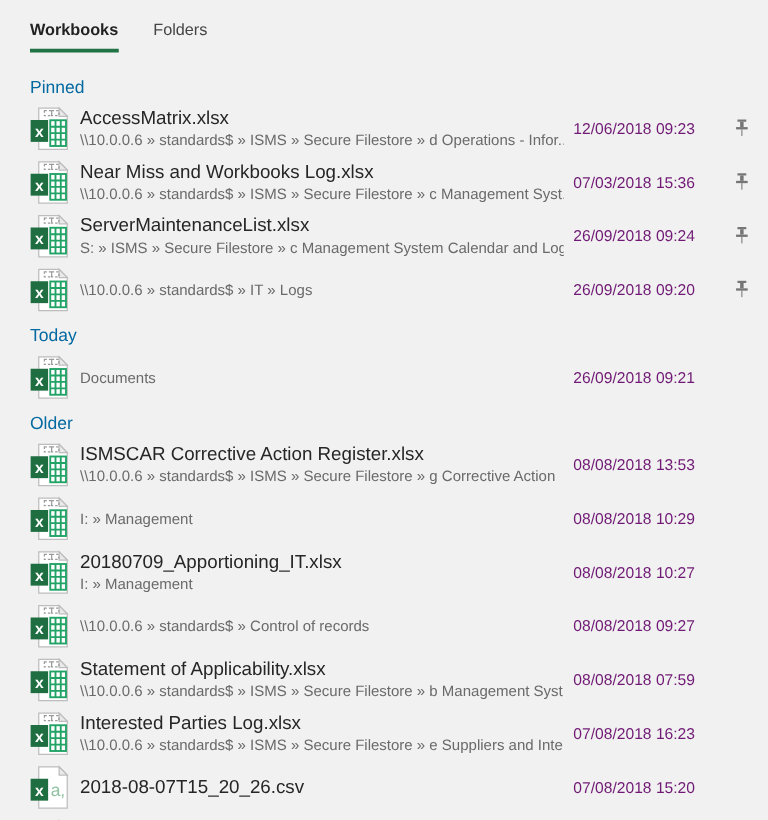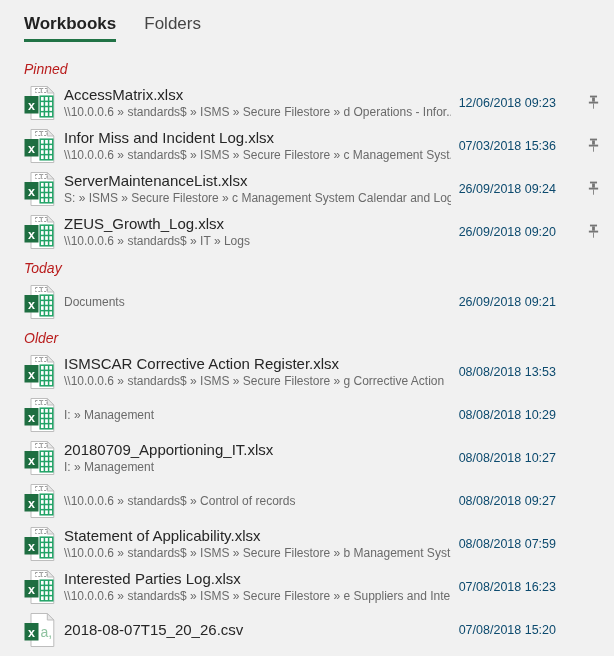--- a/index.html
+++ b/index.html
@@ -4,50 +4,49 @@
 <style>
   html, body { margin:0; padding:0; }
   body {
     width:614px; height:656px; overflow:hidden;
     background:#f1f1f1;
     font-family:"Liberation Sans", sans-serif;
     -webkit-font-smoothing:antialiased;
   }
   .tabs { display:flex; gap:28px; padding:14px 0 0 24px; }
   .tab {
-    font-size:17px; color:#454545; padding-bottom:6px;
+    font-size:13px; color:#454545; padding-bottom:6px;
     border-bottom:3px solid transparent; cursor:pointer; line-height:19px;
   }
   .tab.active { color:#222222; font-weight:bold; border-bottom-color:#217346; }
 
   .list { }
   .section-label {
-    color:#b91c1c; font-size:14px; line-height:20px;
+    color:#0369a1; font-size:14px; line-height:20px;
     margin:5px 0 2px 24px;
-    font-style:italic;
   }
   .section-label:first-child { margin-top:17px; }
 
   .row {
     display:flex; align-items:center; height:43px;
     padding-left:24px; cursor:pointer;
   }
   .fileicon { width:31px; height:36px; flex-shrink:0; display:block; }
   .texts { margin-left:9px; flex:1; min-width:0; overflow:hidden; }
   .title {
     font-size:15px; color:#262626; line-height:18px;
     white-space:nowrap; overflow:hidden;
   }
   .path {
     font-size:12px; color:#6a6a6a; line-height:15px; margin-top:1px;
     white-space:nowrap; overflow:hidden;
   }
   .date {
     width:105px; flex-shrink:0; text-align:right;
-    font-size:12.5px; color:#0c4a6e; white-space:nowrap;
+    font-size:12.5px; color:#701a75; white-space:nowrap;
   }
   .pin-slot {
     width:58px; flex-shrink:0; display:flex;
     justify-content:flex-end; padding-right:0; box-sizing:border-box;
   }
   .pin { margin-right:14px; display:block; width:13px; height:15px; }
 </style>
 </head>
 <body>
 
@@ -108,21 +107,21 @@
         <line x1="24.6" y1="11.2" x2="24.6" y2="31.8"></line>
         <line x1="16.2" y1="16.35" x2="28.8" y2="16.35"></line>
         <line x1="16.2" y1="21.5" x2="28.8" y2="21.5"></line>
         <line x1="16.2" y1="26.65" x2="28.8" y2="26.65"></line>
       </g>
       <rect x="0.5" y="11" width="14" height="17.5" fill="#1e6e41"></rect>
       <text x="7.5" y="24.5" text-anchor="middle" font-family="Liberation Sans, sans-serif" font-size="12.5" font-weight="bold" fill="#ffffff">x</text>
     </svg>
 
     <div class="texts">
-      <div class="title">Infor Miss and Incident Log.xlsx</div>
+      <div class="title">Near Miss and Workbooks Log.xlsx</div>
       <div class="path">\\10.0.0.6 » standards$ » ISMS » Secure Filestore » c Management Syst...</div>
     </div>
     <div class="date">07/03/2018 15:36</div>
     <div class="pin-slot">
       <svg class="pin" viewBox="0 0 14 16" width="13" height="15">
         <g fill="#757575">
           <rect x="3.2" y="0.6" width="7.6" height="1.9"></rect>
           <rect x="5.5" y="2.5" width="3" height="4.6"></rect>
           <rect x="2" y="7.1" width="10" height="2"></rect>
           <rect x="6.55" y="9.1" width="0.9" height="5.6"></rect>
@@ -180,21 +179,20 @@
         <line x1="24.6" y1="11.2" x2="24.6" y2="31.8"></line>
         <line x1="16.2" y1="16.35" x2="28.8" y2="16.35"></line>
         <line x1="16.2" y1="21.5" x2="28.8" y2="21.5"></line>
         <line x1="16.2" y1="26.65" x2="28.8" y2="26.65"></line>
       </g>
       <rect x="0.5" y="11" width="14" height="17.5" fill="#1e6e41"></rect>
       <text x="7.5" y="24.5" text-anchor="middle" font-family="Liberation Sans, sans-serif" font-size="12.5" font-weight="bold" fill="#ffffff">x</text>
     </svg>
 
     <div class="texts">
-      <div class="title">ZEUS_Growth_Log.xlsx</div>
       <div class="path">\\10.0.0.6 » standards$ » IT » Logs</div>
     </div>
     <div class="date">26/09/2018 09:20</div>
     <div class="pin-slot">
       <svg class="pin" viewBox="0 0 14 16" width="13" height="15">
         <g fill="#757575">
           <rect x="3.2" y="0.6" width="7.6" height="1.9"></rect>
           <rect x="5.5" y="2.5" width="3" height="4.6"></rect>
           <rect x="2" y="7.1" width="10" height="2"></rect>
           <rect x="6.55" y="9.1" width="0.9" height="5.6"></rect>

